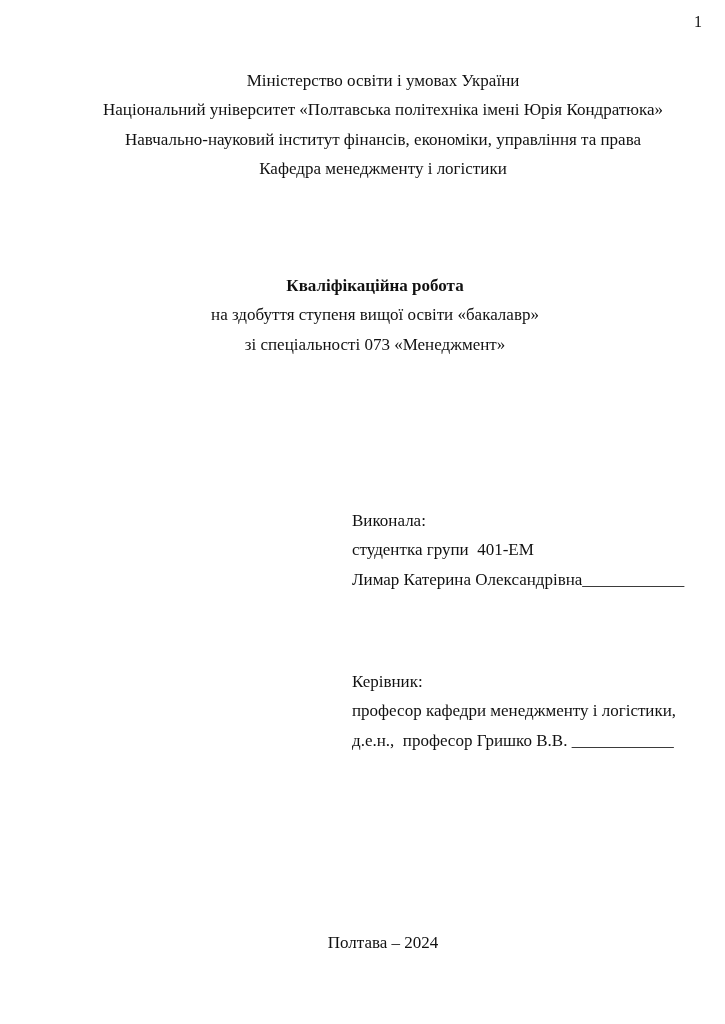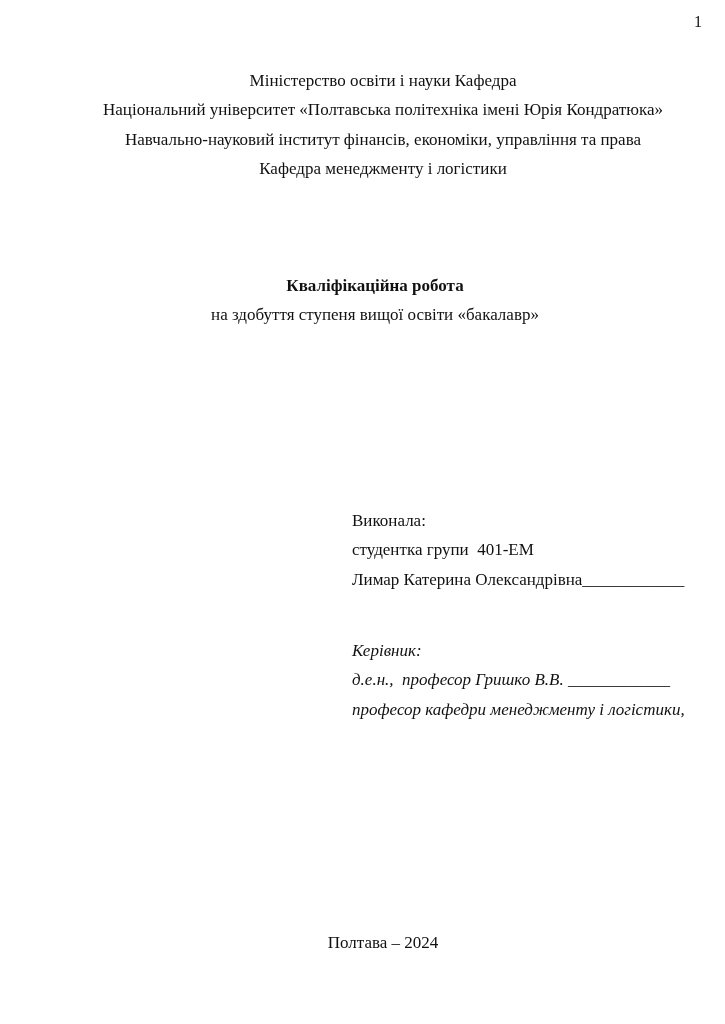--- a/index.html
+++ b/index.html
@@ -48,63 +48,63 @@
   }
   .author-block {
     position: absolute;
     top: 506px;
     left: 352px;
     text-align: left;
     line-height: 29.3px;
   }
   .supervisor-block {
     position: absolute;
-    top: 636px;
+    top: 667px;
     left: 352px;
     text-align: left;
     line-height: 29.3px;
-    font-style: italic;
   }
   .footer-block {
     position: absolute;
     top: 928px;
     left: 98px;
     width: 570px;
     text-align: center;
     line-height: 29.3px;
   }
 </style>
 </head>
 <body>
 
 <div class="page">
 
   <div class="page-number line">1</div>
 
   <div class="header-block">
-    <div class="line">Міністерство освіти і науки Кафедра</div>
+    <div class="line">Міністерство освіти і умовах України</div>
     <div class="line">Національний університет «Полтавська політехніка імені Юрія Кондратюка»</div>
     <div class="line">Навчально-науковий інститут фінансів, економіки, управління та права</div>
     <div class="line">Кафедра менеджменту і логістики</div>
   </div>
 
   <div class="title-block">
     <div class="line doc-title">Кваліфікаційна робота</div>
     <div class="line">на здобуття ступеня вищої освіти «бакалавр»</div>
+    <div class="line">зі спеціальності 073 «Менеджмент»</div>
   </div>
 
   <div class="author-block">
     <div class="line">Виконала:</div>
     <div class="line">студентка групи  401-ЕМ</div>
     <div class="line">Лимар Катерина Олександрівна____________</div>
   </div>
 
   <div class="supervisor-block">
     <div class="line">Керівник:</div>
+    <div class="line">професор кафедри менеджменту і логістики,</div>
     <div class="line">д.е.н.,  професор Гришко В.В. ____________</div>
-    <div class="line">професор кафедри менеджменту і логістики,</div>
   </div>
 
   <div class="footer-block">
     <div class="line">Полтава – 2024</div>
   </div>
 
 </div>
 
 </body></html>

